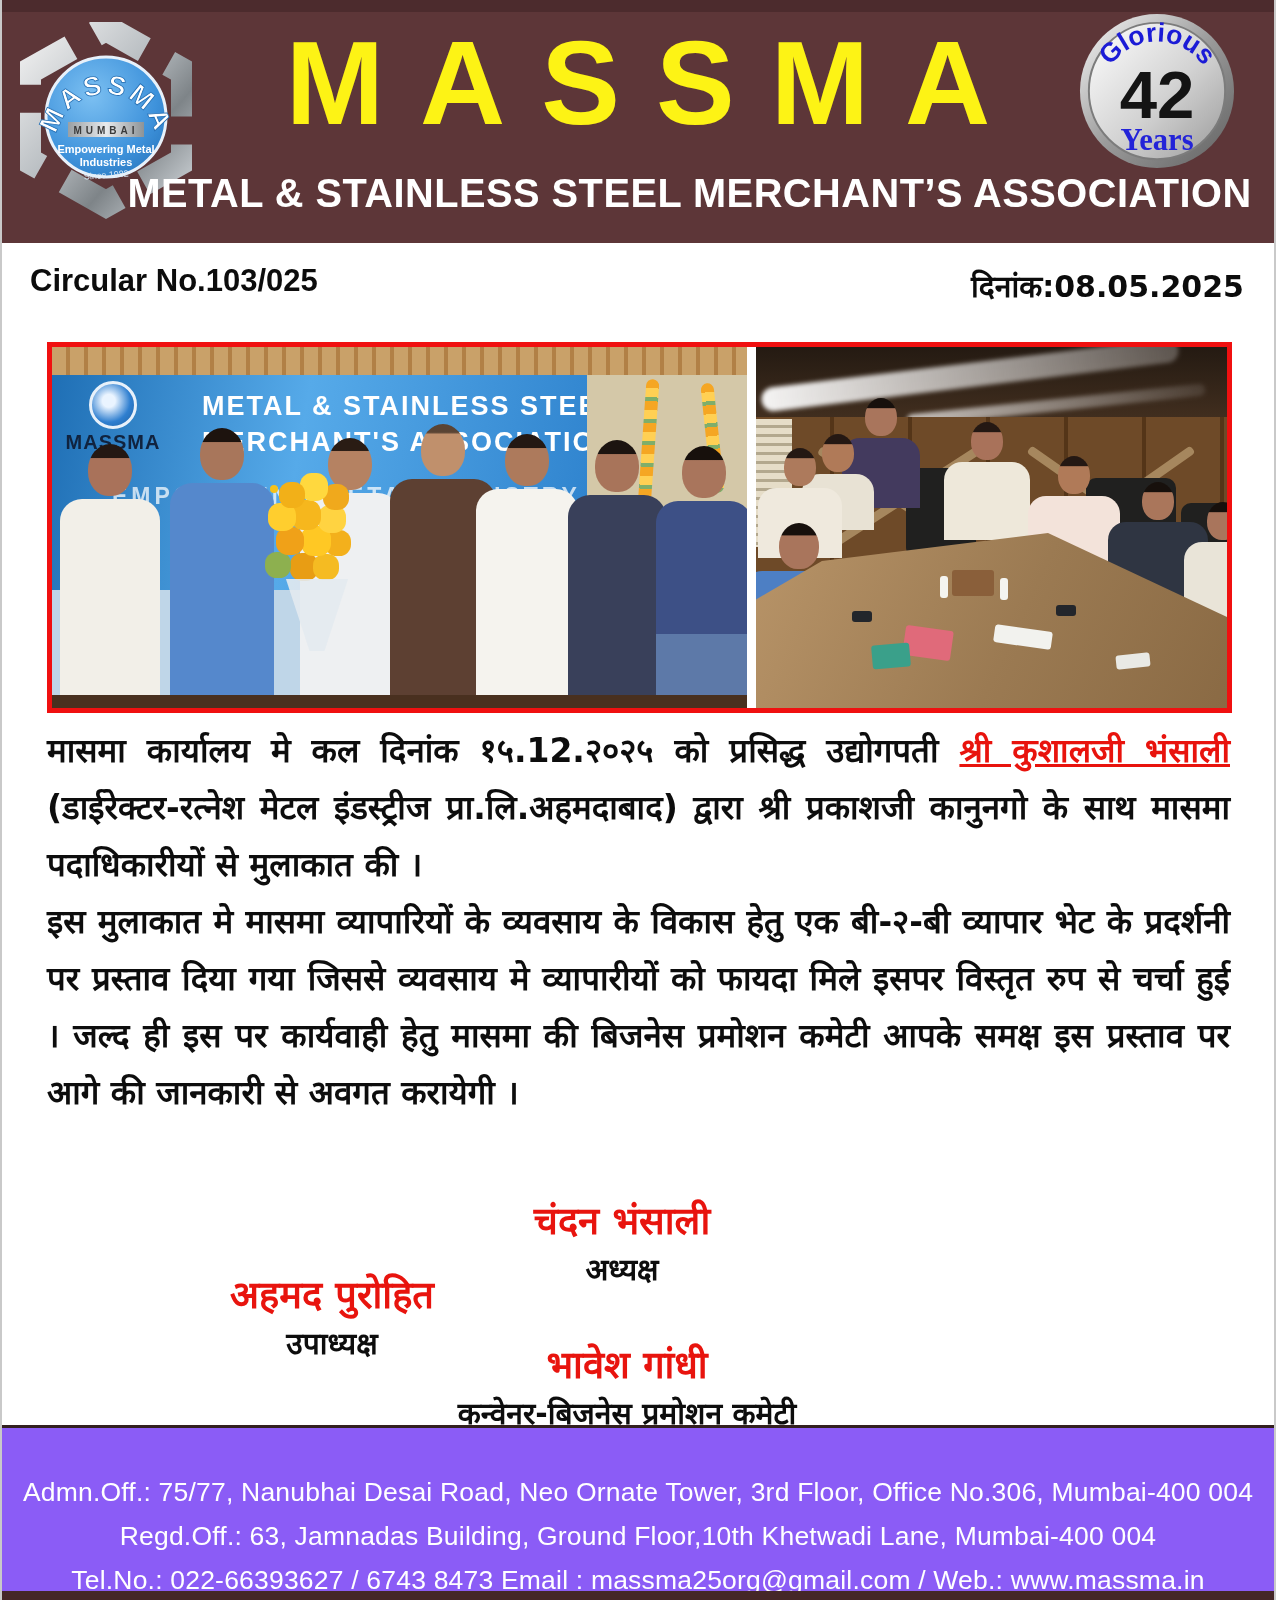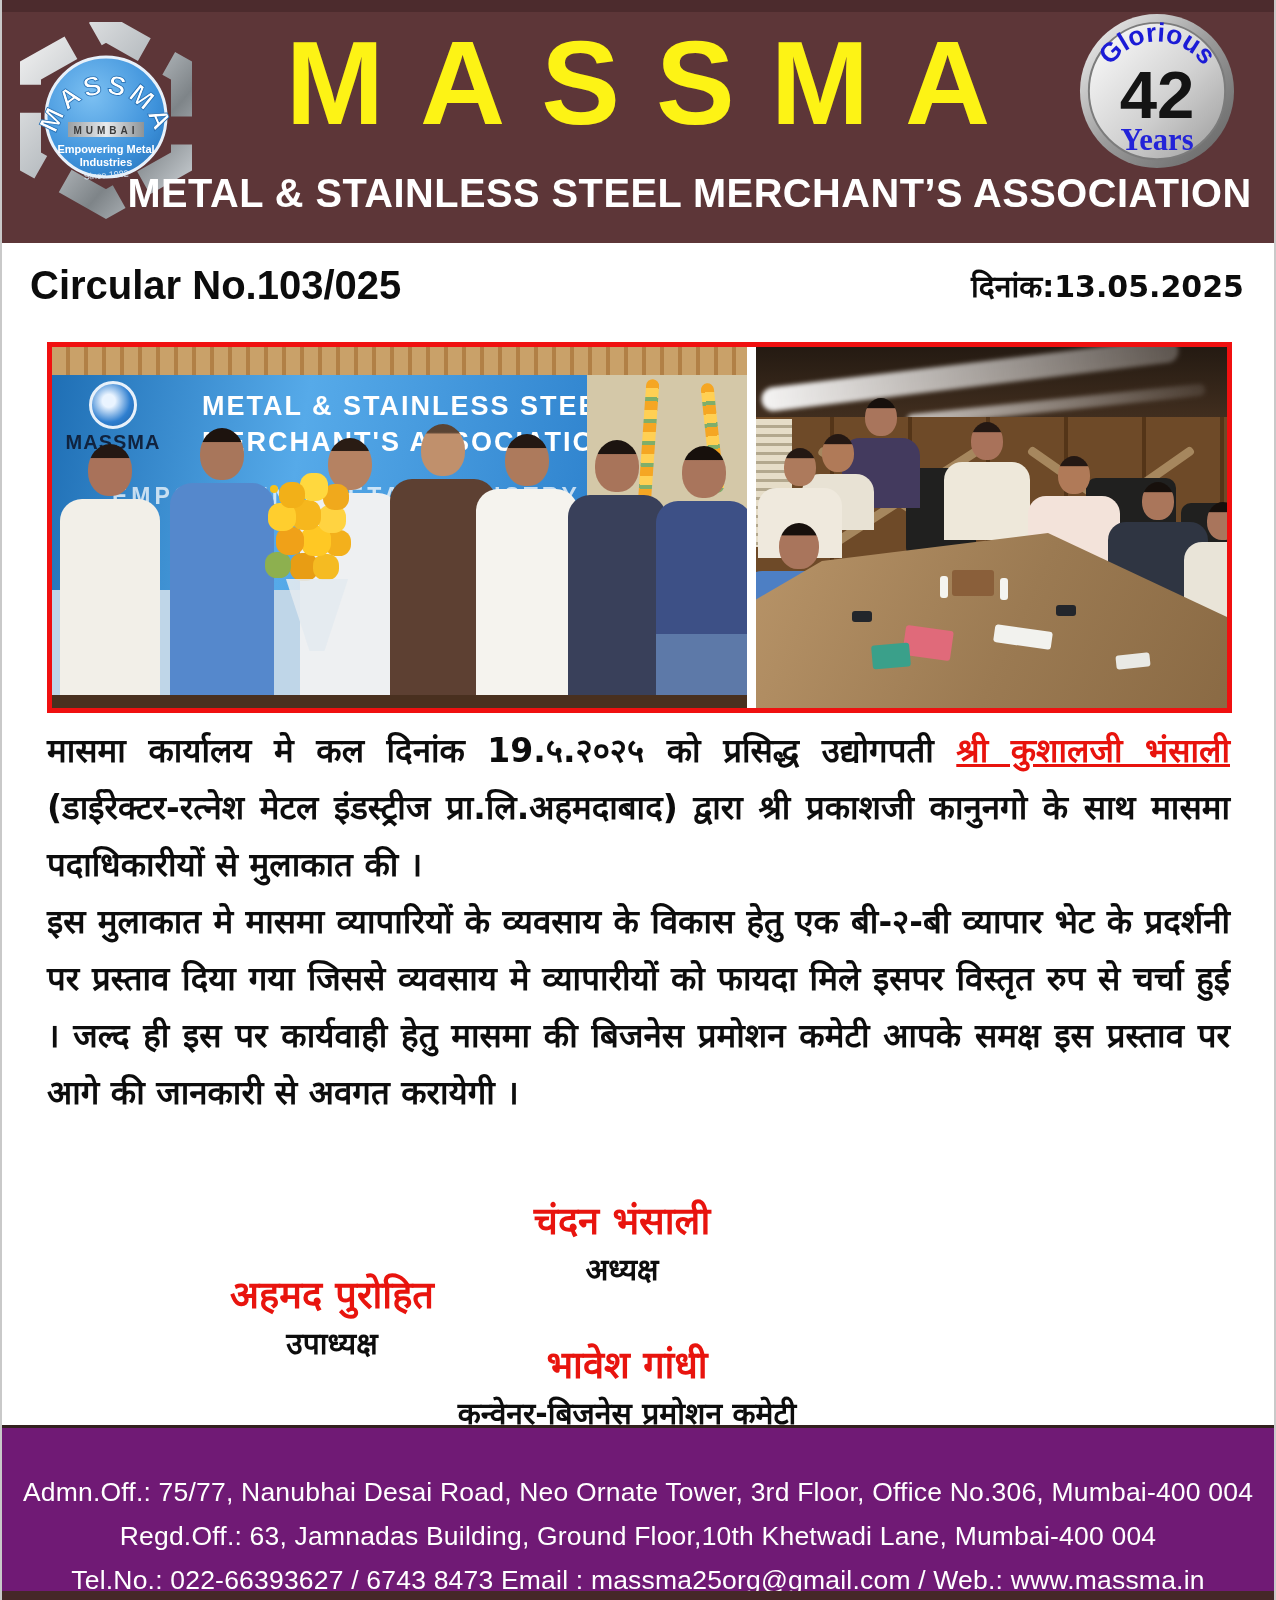--- a/index.html
+++ b/index.html
@@ -10,21 +10,21 @@
   .hdr-topstrip{position:absolute;left:0;top:0;width:100%;height:12px;background:#4c2b2d;}
   .hdr-title{position:absolute;left:170px;right:170px;top:18px;text-align:center;
              font-size:118px;font-weight:700;color:#fdf315;letter-spacing:36px;text-indent:36px;
              font-family:"Liberation Sans",sans-serif;line-height:130px;white-space:nowrap;}
   .hdr-sub{position:absolute;left:110px;right:130px;top:170px;text-align:center;color:#fff;
            font-size:41px;font-weight:700;letter-spacing:0.5px;transform:scaleX(.97);white-space:nowrap;}
   .logo-wrap{position:absolute;left:18px;top:22px;width:172px;height:200px;}
   .badge-wrap{position:absolute;right:38px;top:12px;width:158px;height:158px;}
   
   .cbar{position:absolute;left:0;top:243px;width:100%;height:99px;background:#fff;}
-  .cbar .cno{position:absolute;left:28px;top:20px;font-size:40px;font-weight:700;color:#0c0c0c;}
+  .cbar .cno{position:absolute;left:28px;top:20px;font-size:31px;font-weight:700;color:#0c0c0c;}
   .cbar .cdate{position:absolute;right:30px;top:22px;font-size:30px;font-weight:700;color:#0c0c0c;
                font-family:"DejaVu Sans",sans-serif;}
   
   .montage{position:absolute;left:45px;top:342px;width:1185px;height:371px;border:5px solid #f01010;
            background:#fff;box-sizing:border-box;display:flex;gap:9px;}
   .photo{position:relative;overflow:hidden;height:100%;}
   .photo-left{width:695px;background:#bfd6e8;}
   .photo-right{flex:1;background:#5a3d22;}
   
   .lp-wood{position:absolute;left:0;top:0;width:100%;height:40px;
@@ -74,21 +74,21 @@
   
   .bodytext{position:absolute;left:45px;right:44px;top:722px;font-family:"DejaVu Sans",sans-serif;
             color:#0d0d0d;font-size:33px;line-height:57px;font-weight:600;text-align:justify;}
   .bodytext p{margin:0;}
   .hl{color:#e8130d;text-decoration:underline;}
   
   .sig{position:absolute;text-align:center;font-family:"DejaVu Sans",sans-serif;}
   .sig .nm{color:#e8140e;font-size:38px;font-weight:700;line-height:46px;}
   .sig .rl{color:#0d0d0d;font-size:30px;font-weight:600;line-height:40px;margin-top:6px;}
   
-  .ftr{position:absolute;left:0;top:1425px;width:100%;height:175px;background:#701a75;
+  .ftr{position:absolute;left:0;top:1425px;width:100%;height:175px;background:#8b5cf6;
        border-top:3px solid #32201f;box-sizing:border-box;color:#fff;text-align:center;}
   .ftr .lines{padding-top:42px;font-size:26.5px;line-height:44px;font-weight:400;letter-spacing:0.2px;}
   .ftr-bstrip{position:absolute;left:0;bottom:0;width:100%;height:9px;background:#452728;}
 </style>
 </head>
 <body>
 
 <div class="page">
 
   <div class="hdr">
@@ -152,21 +152,21 @@
           <textPath href="#glArc" startOffset="50%" text-anchor="middle">Glorious</textPath>
         </text>
         <text x="80" y="107" font-size="68" font-weight="bold" fill="#141414" text-anchor="middle" font-family="Liberation Sans,sans-serif">42</text>
         <text x="80" y="140" font-size="31" font-weight="bold" fill="#2323d8" text-anchor="middle" font-family="Liberation Serif,serif">Years</text>
       </svg>
     </div>
   </div>
 
   <div class="cbar">
     <div class="cno">Circular No.103/025</div>
-    <div class="cdate">दिनांक:13.05.2025</div>
+    <div class="cdate">दिनांक:08.05.2025</div>
   </div>
 
   <div class="montage">
 
     <div class="photo photo-left">
       <div class="lp-wood"></div>
       <div class="lp-banner">
         <div class="lp-b1">METAL &amp; STAINLESS STEEL</div>
         <div class="lp-b2">MERCHANT'S ASSOCIATION</div>
         <div class="lp-b3">EMPOWERING METAL INDUSTRY</div>
@@ -268,21 +268,21 @@
       <div class="titem" style="left:148px;bottom:50px;width:48px;height:30px;background:#e06a7a;transform:rotate(8deg);"></div>
       <div class="titem" style="left:116px;bottom:40px;width:38px;height:24px;background:#3aa08a;transform:rotate(-5deg);"></div>
       <div class="titem" style="left:238px;bottom:62px;width:58px;height:18px;background:#f2f2ee;transform:rotate(8deg);"></div>
       <div class="titem" style="left:300px;bottom:92px;width:20px;height:11px;background:#23262b;"></div>
       <div class="titem" style="left:96px;bottom:86px;width:20px;height:11px;background:#23262b;"></div>
       <div class="titem" style="left:360px;bottom:40px;width:34px;height:14px;background:#e9e9e4;transform:rotate(-6deg);"></div>
     </div>
   </div>
 
   <div class="bodytext">
-    <p><span>मासमा कार्यालय मे कल दिनांक 19.५.२०२५ को प्रसिद्ध उद्योगपती </span><span class="hl">श्री कुशालजी भंसाली</span><span> (डाईरेक्टर-रत्नेश मेटल इंडस्ट्रीज प्रा.लि.अहमदाबाद) द्वारा श्री प्रकाशजी कानुनगो के साथ मासमा पदाधिकारीयों से मुलाकात की ।</span></p>
+    <p><span>मासमा कार्यालय मे कल दिनांक १५.12.२०२५ को प्रसिद्ध उद्योगपती </span><span class="hl">श्री कुशालजी भंसाली</span><span> (डाईरेक्टर-रत्नेश मेटल इंडस्ट्रीज प्रा.लि.अहमदाबाद) द्वारा श्री प्रकाशजी कानुनगो के साथ मासमा पदाधिकारीयों से मुलाकात की ।</span></p>
     <p>इस मुलाकात मे मासमा व्यापारियों के व्यवसाय के विकास हेतु एक बी-२-बी व्यापार भेट के प्रदर्शनी पर प्रस्ताव दिया गया जिससे व्यवसाय मे व्यापारीयों को फायदा मिले इसपर विस्तृत रुप से चर्चा हुई । जल्द ही इस पर कार्यवाही हेतु मासमा की बिजनेस प्रमोशन कमेटी आपके समक्ष इस प्रस्ताव पर आगे की जानकारी से अवगत करायेगी ।</p>
   </div>
 
   <div class="sig" style="left:420px;top:1198px;width:400px;">
     <div class="nm">चंदन भंसाली</div>
     <div class="rl">अध्यक्ष</div>
   </div>
   <div class="sig" style="left:130px;top:1272px;width:400px;">
     <div class="nm">अहमद पुरोहित</div>
     <div class="rl">उपाध्यक्ष</div>

